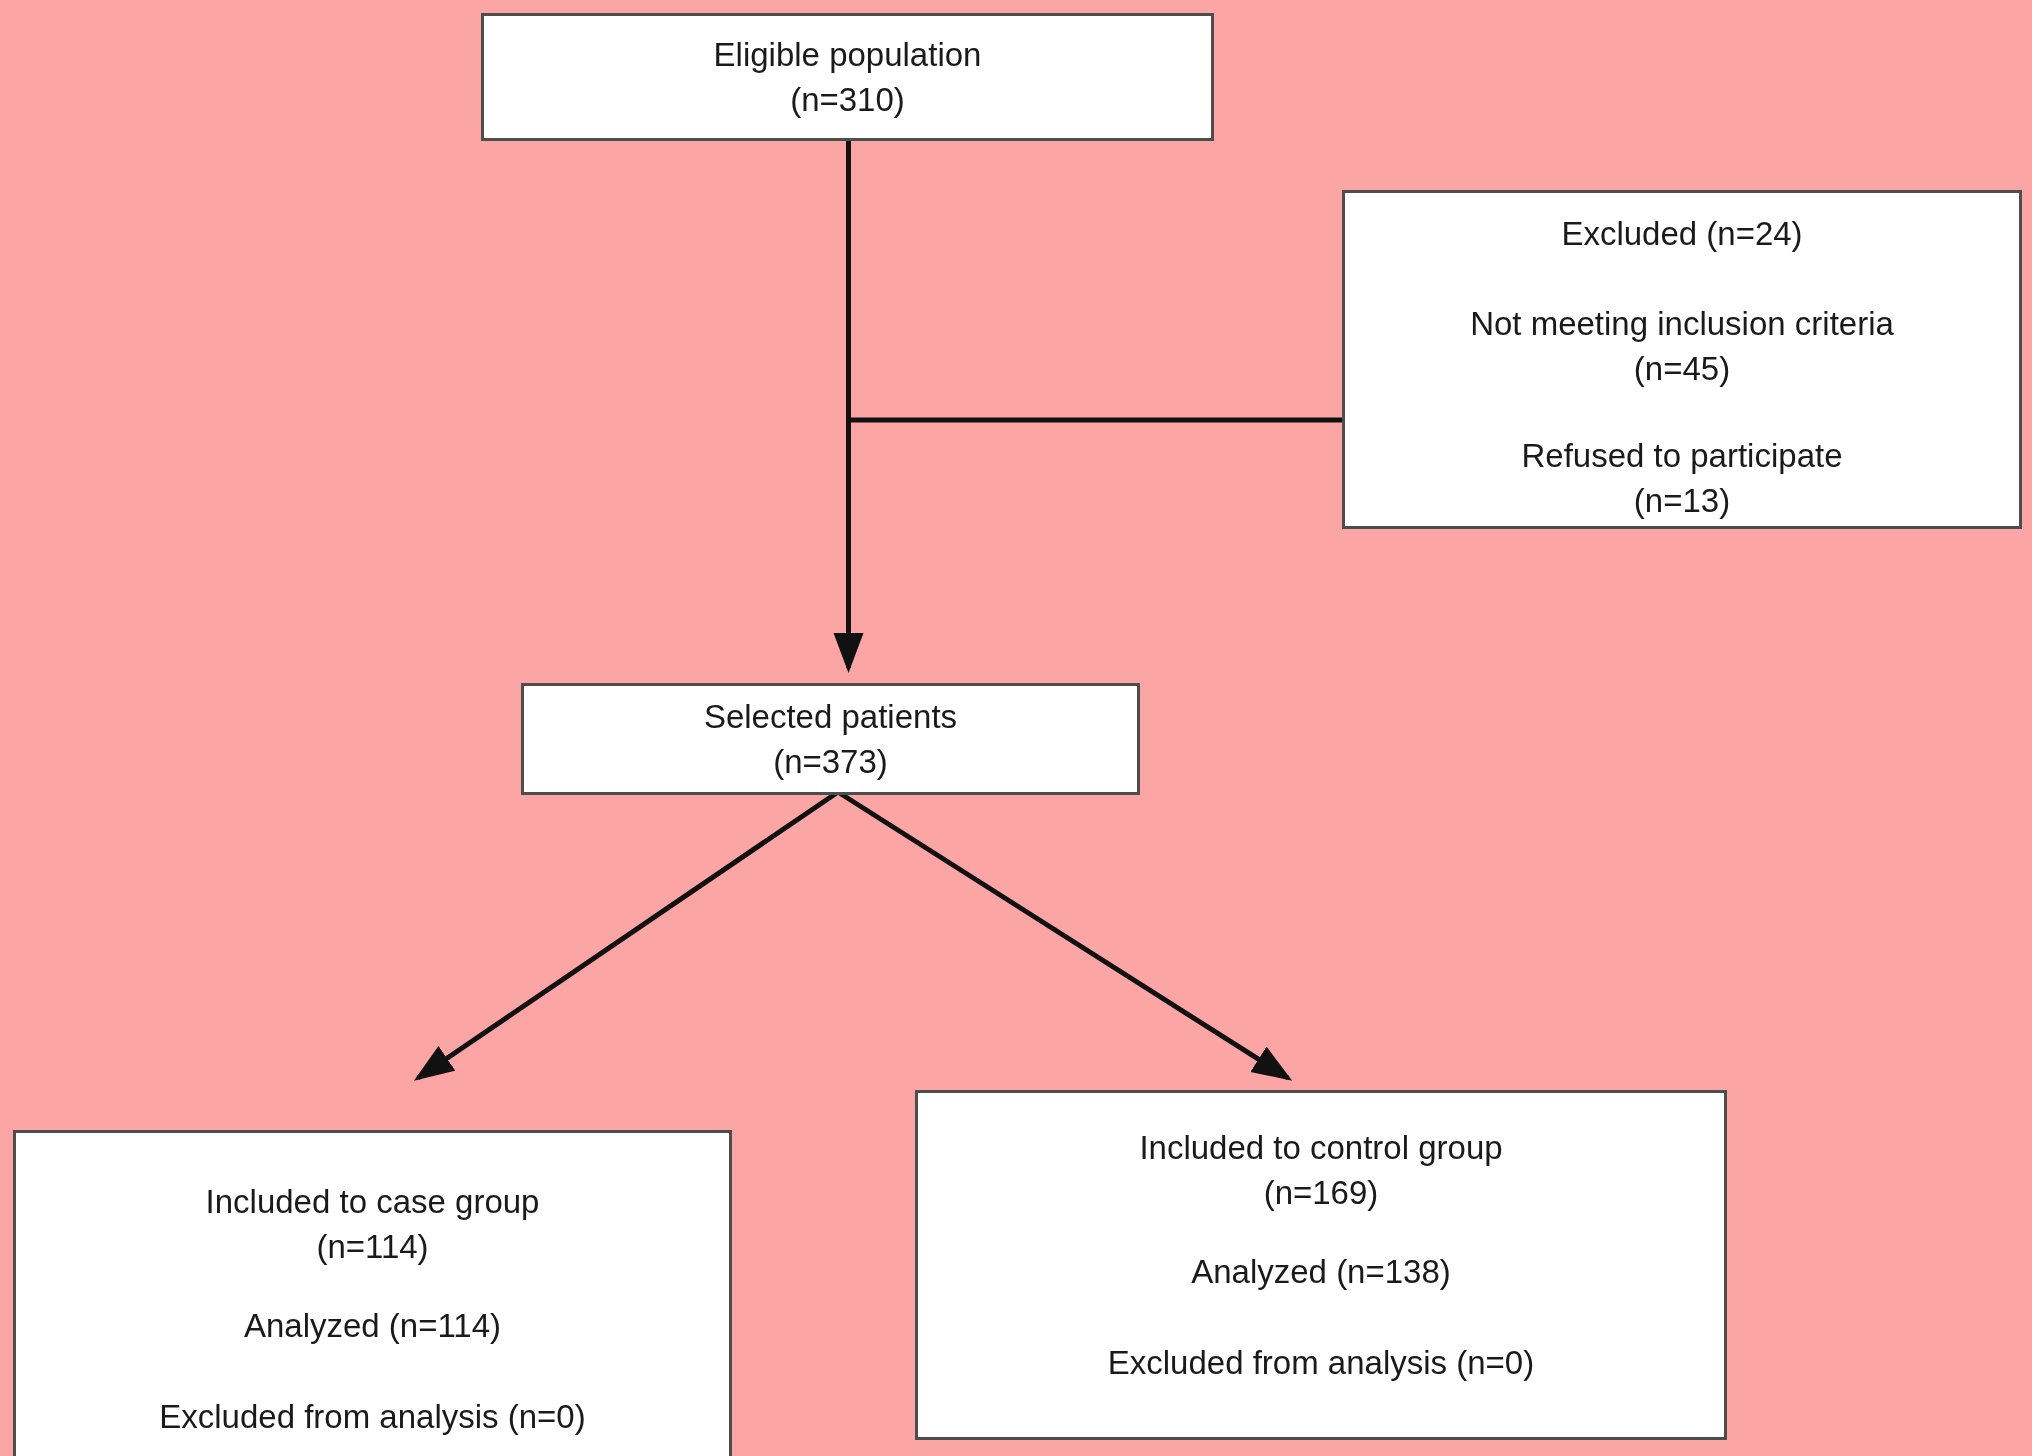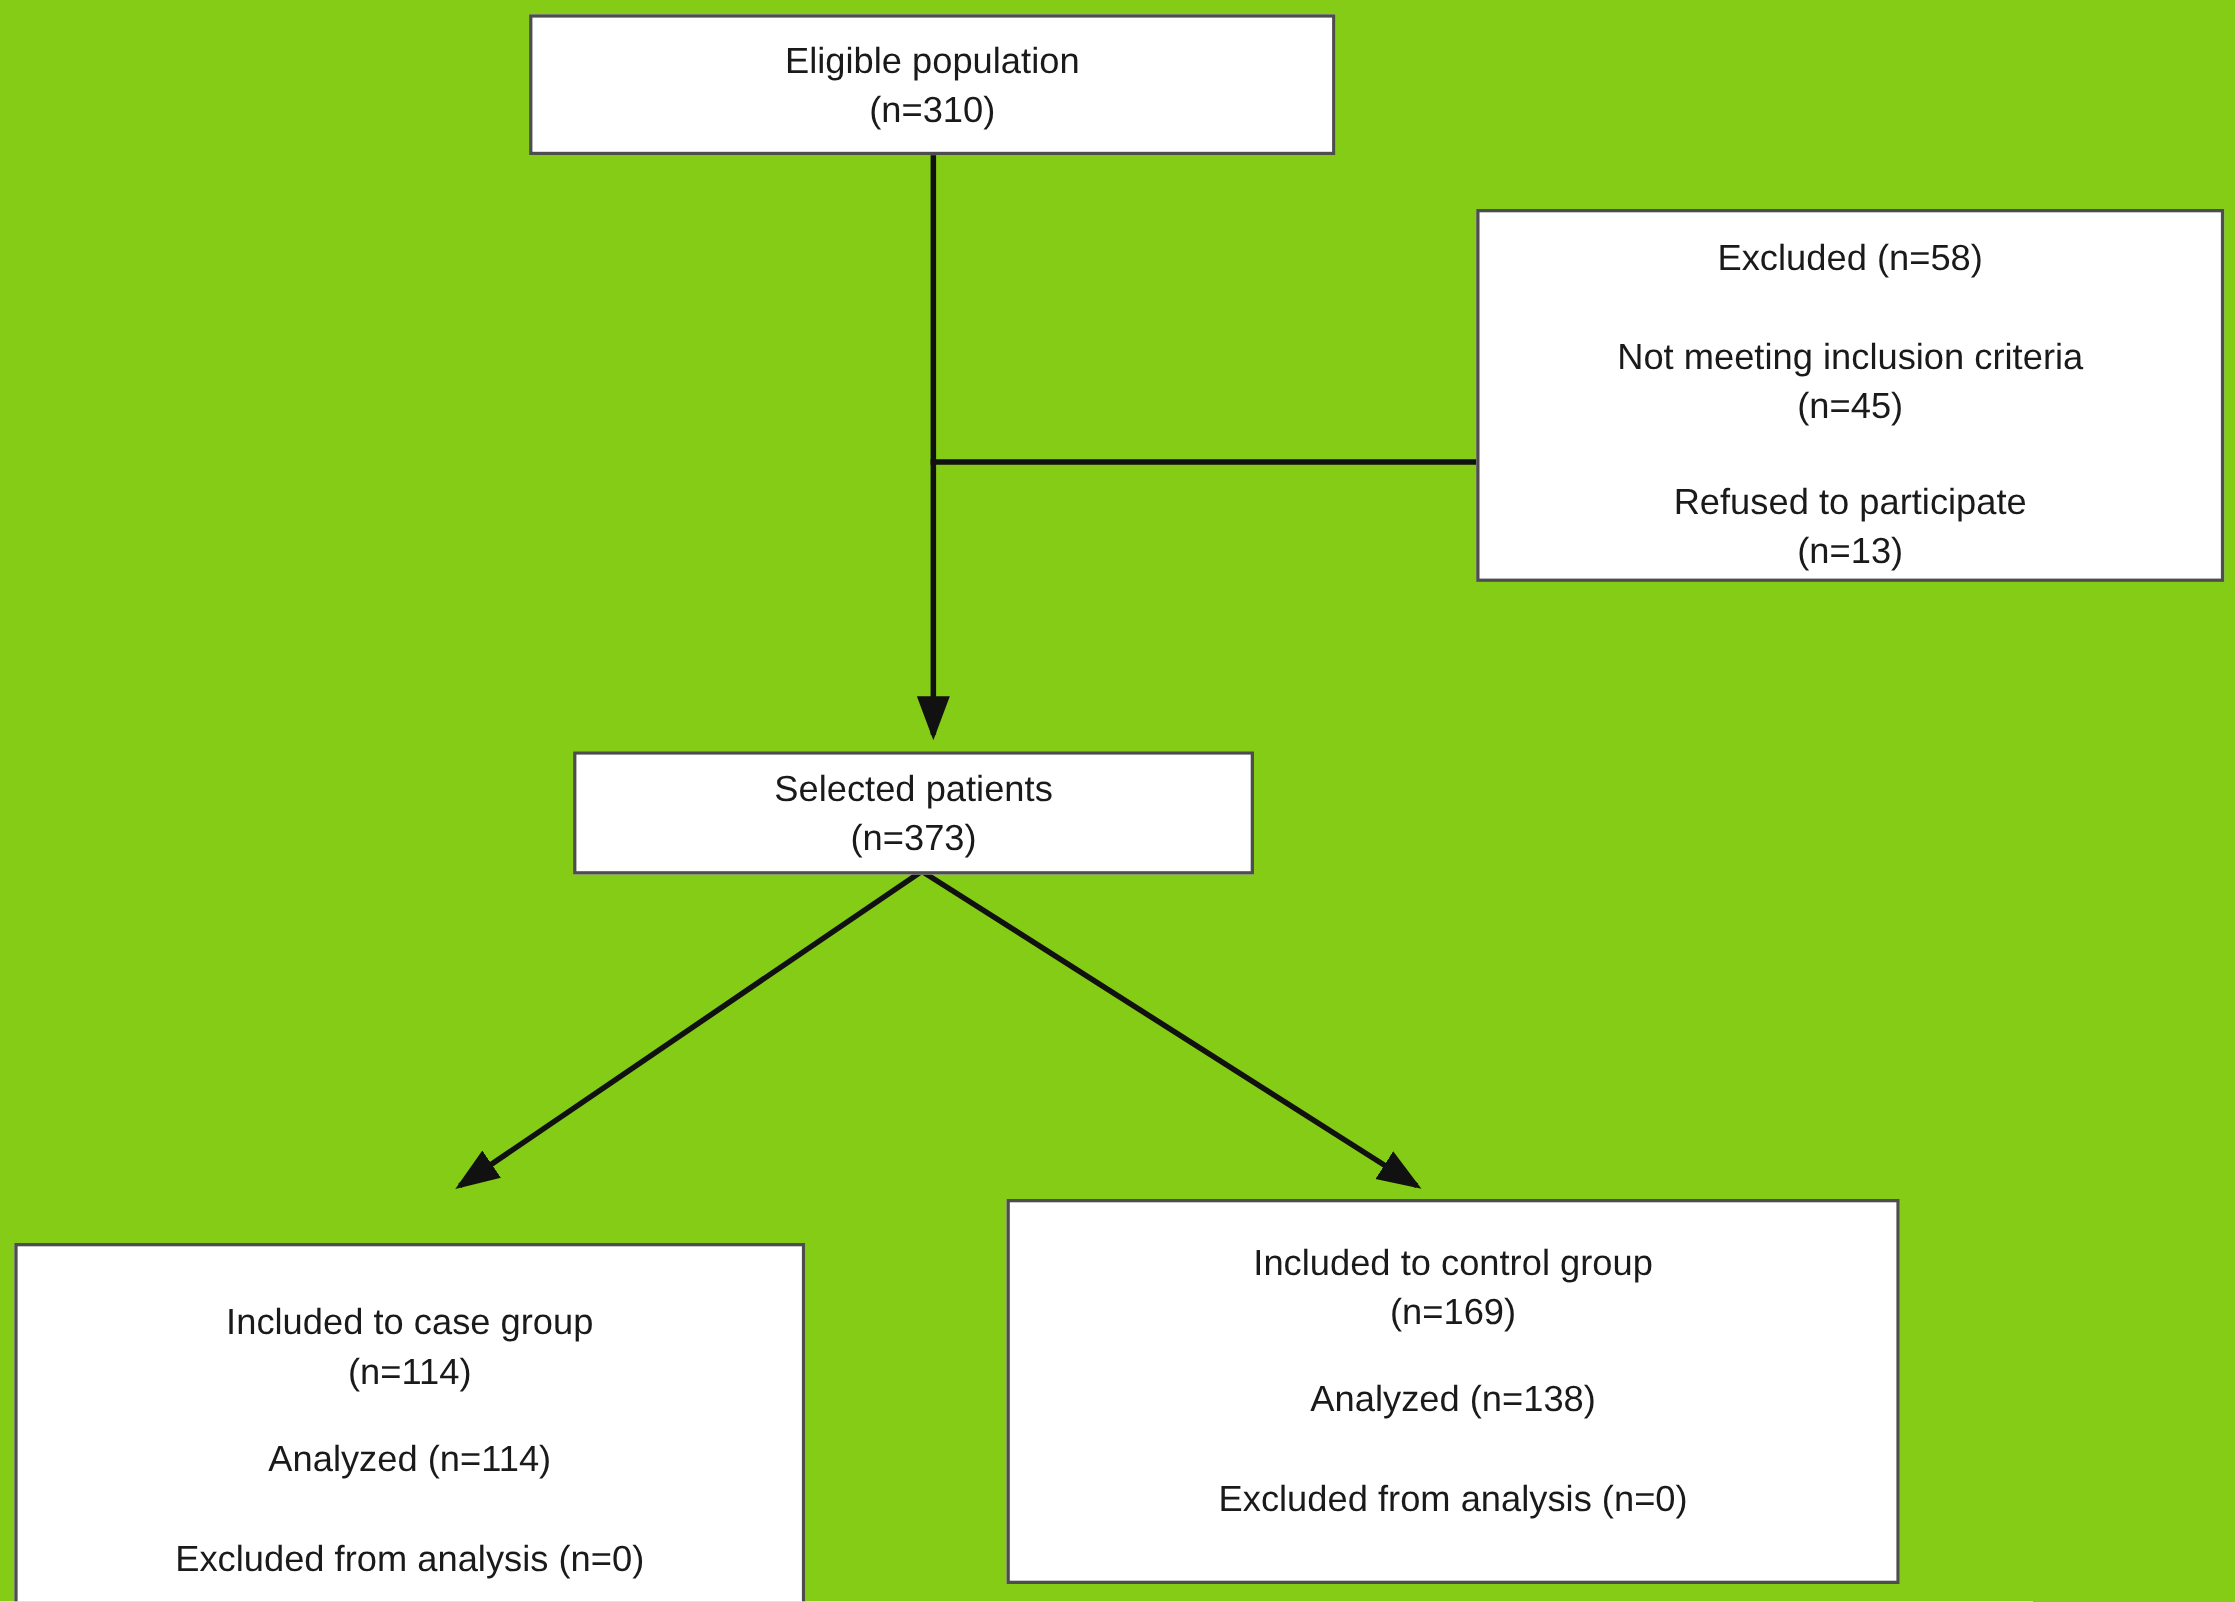--- a/index.html
+++ b/index.html
@@ -4,21 +4,21 @@
 <style>
   html, body {
     margin: 0;
     padding: 0;
     background: #ffffff;
   }
   #stage {
     position: relative;
     width: 2032px;
     height: 1456px;
-    background: #84cc16;
+    background: #fca5a5;
     font-family: "Liberation Sans", sans-serif;
     color: #1a1a1a;
     overflow: hidden;
   }
   #connectors {
     position: absolute;
     left: 0;
     top: 0;
     width: 2032px;
     height: 1456px;
@@ -69,21 +69,21 @@
 
     <line x1="838" y1="792" x2="1288" y2="1078" stroke="#111111" stroke-width="5" marker-end="url(#arrowhead)"></line>
   </svg>
 
   <div id="box-eligible" class="box v-center">
     <span class="txt">Eligible population</span>
     <span class="txt">(n=310)</span>
   </div>
 
   <div id="box-excluded" class="box">
-    <span class="txt">Excluded (n=58)</span>
+    <span class="txt">Excluded (n=24)</span>
     <span class="txt reason-1">Not meeting inclusion criteria</span>
     <span class="txt">(n=45)</span>
     <span class="txt reason-2">Refused to participate</span>
     <span class="txt">(n=13)</span>
   </div>
 
   <div id="box-selected" class="box v-center">
     <span class="txt">Selected patients</span>
     <span class="txt">(n=373)</span>
   </div>

